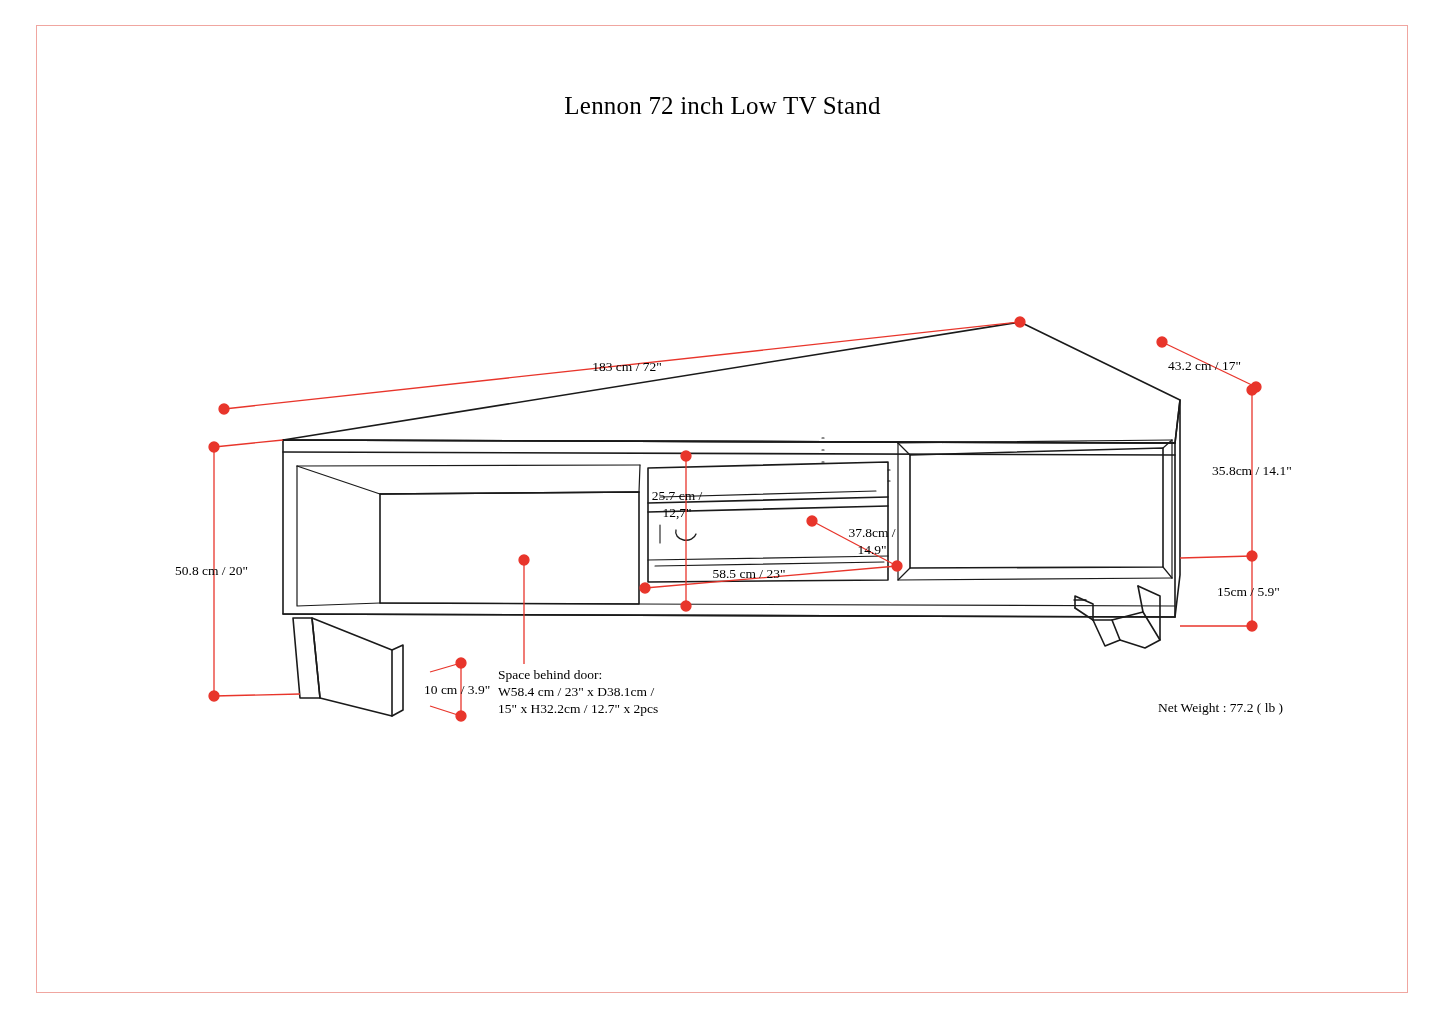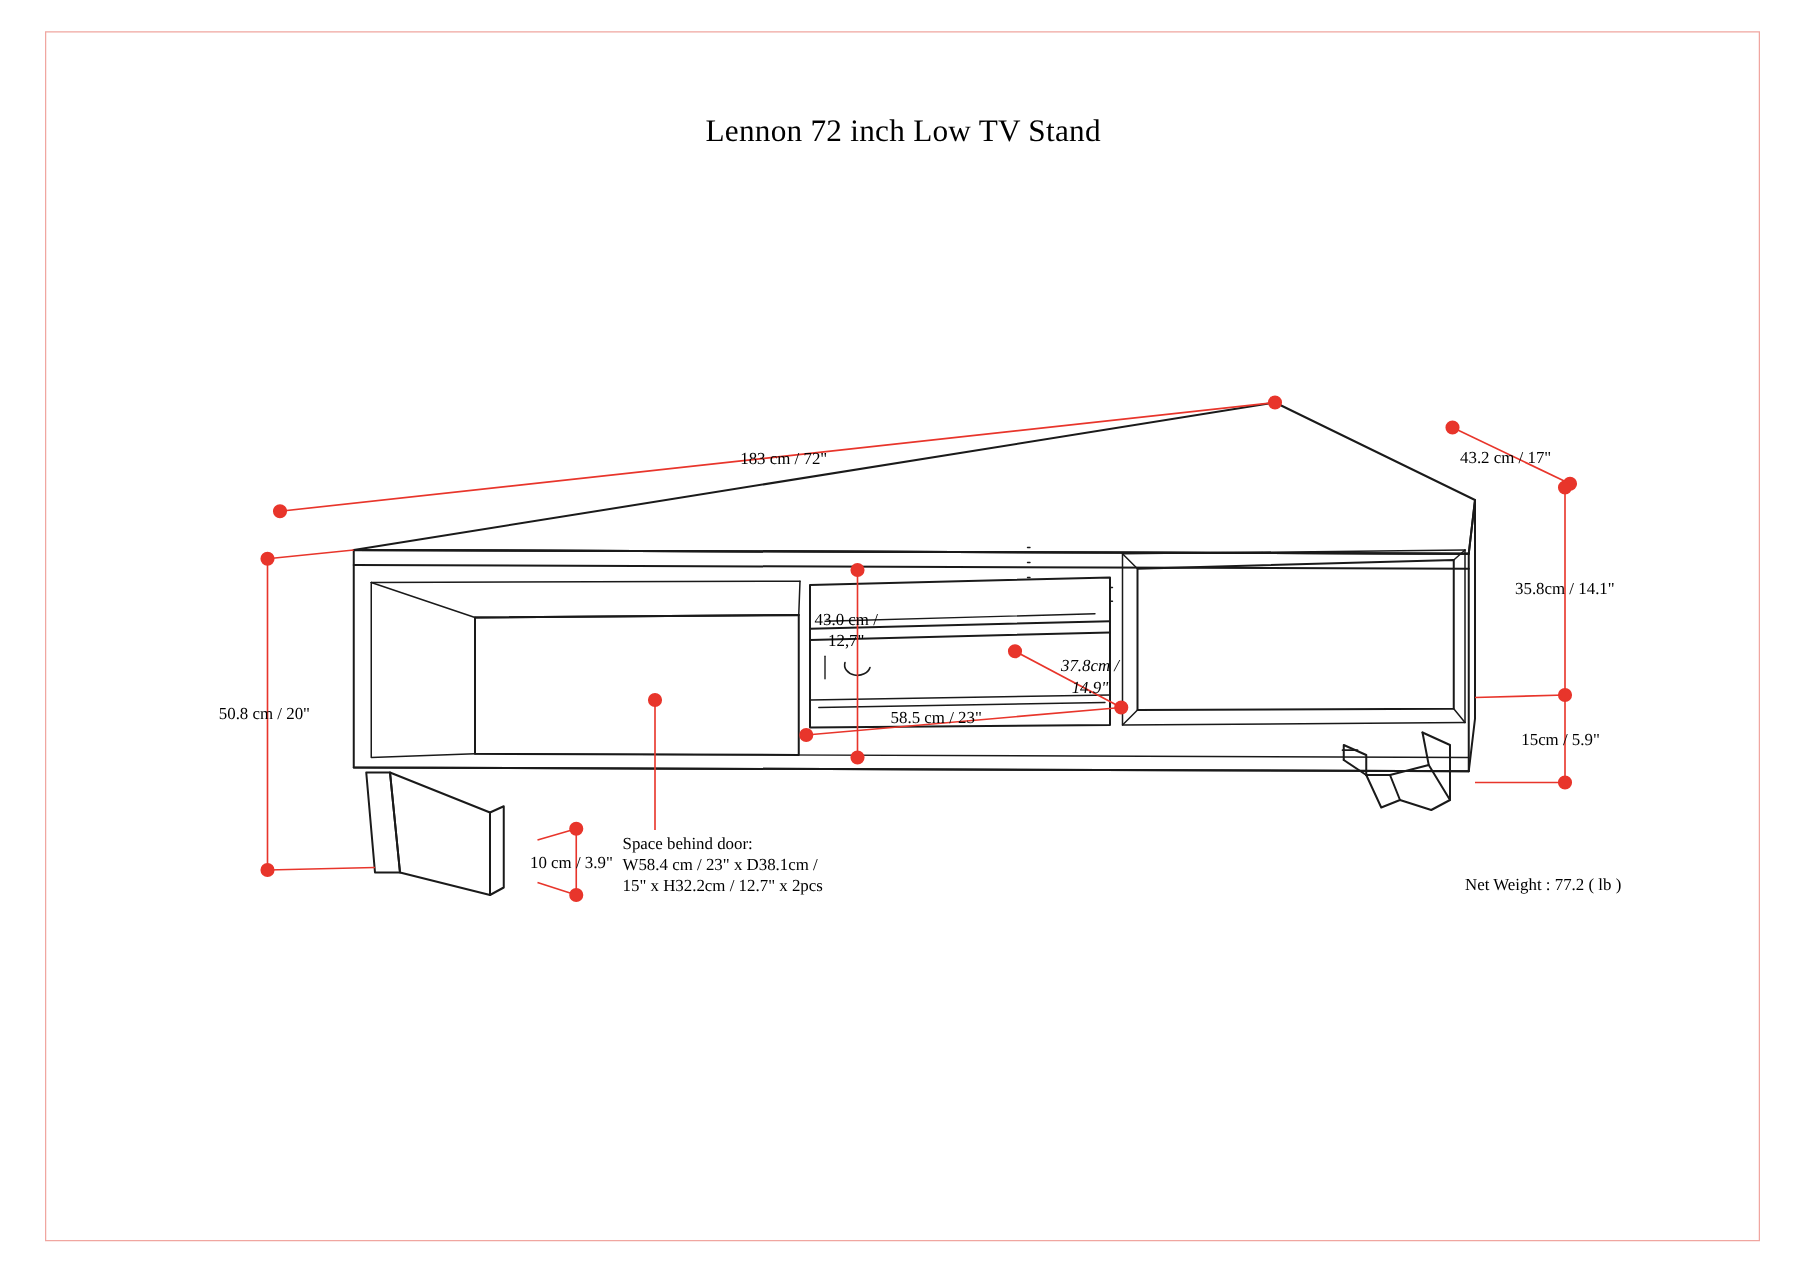--- a/index.html
+++ b/index.html
@@ -232,34 +232,34 @@
 
   <div class="dim-label" style="left:1168px; top:358px;">43.2 cm / 17"</div>
 
   <div class="dim-label" style="left:175px; top:563px;">50.8 cm / 20"</div>
 
   <div class="dim-label" style="left:1212px; top:463px;">35.8cm / 14.1"</div>
 
   <div class="dim-label" style="left:1217px; top:584px;">15cm / 5.9"</div>
 
   <div class="dim-label center" style="left:622px; top:488px; width:110px;">
-    <div>43.0 cm /</div>
+    <div>25.7 cm /</div>
     <div>12,7"</div>
   </div>
 
-  <div class="dim-label center" style="left:822px; top:525px; width:100px;font-style:italic;">
+  <div class="dim-label center" style="left:822px; top:525px; width:100px;">
     <div>37.8cm /</div>
     <div>14.9"</div>
   </div>
 
   <div class="dim-label center" style="left:664px; top:566px; width:170px;">58.5 cm / 23"</div>
 
   <div class="dim-label" style="left:424px; top:682px;">10 cm / 3.9"</div>
 
   <div class="note" style="left:498px; top:666px; width:320px;">
     <div>Space behind door:</div>
     <div>W58.4 cm / 23" x D38.1cm /</div>
     <div>15" x H32.2cm / 12.7" x 2pcs</div>
   </div>
 
-  <div class="weight" style="left:1158px; top:700px;margin-left:14px;">Net Weight : 77.2 ( lb )</div>
+  <div class="weight" style="left:1158px; top:700px;">Net Weight : 77.2 ( lb )</div>
 
 </div>
 
 </body></html>

